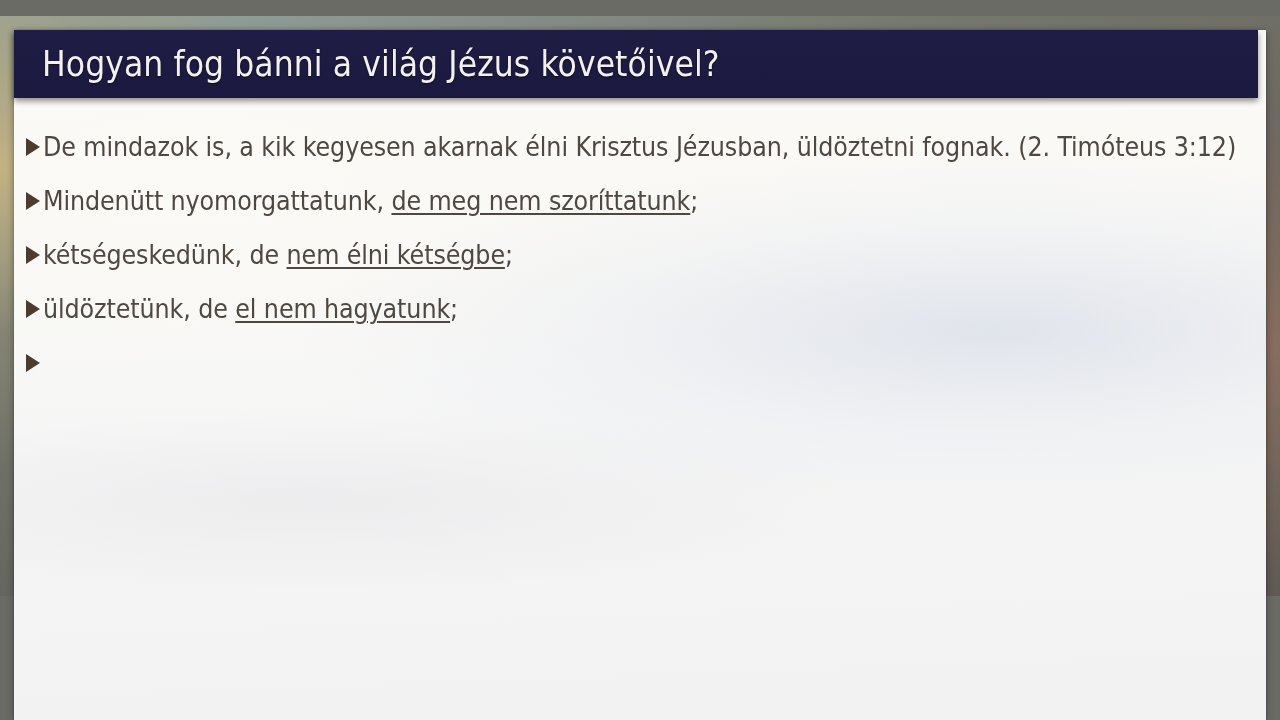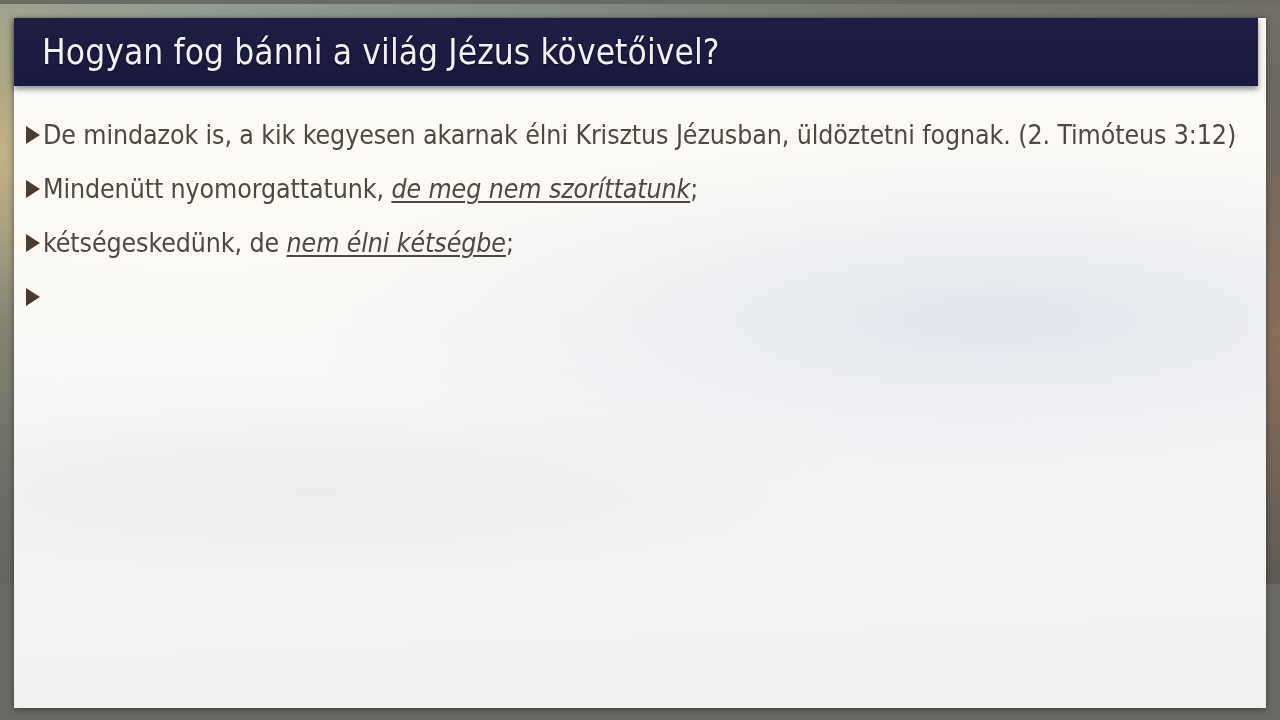--- a/index.html
+++ b/index.html
@@ -10,21 +10,21 @@
     overflow: hidden;
   }
   body {
     font-family: "DejaVu Sans", sans-serif;
     background: #6b6b66;
   }
 
   
   #slide-frame {
     position: absolute;
-    left: 0; top: 4px;
+    left: 0; top: 16px;
     width: 1280px;
     height: 580px;
     background:
       
       radial-gradient(ellipse 260px 300px at 2px 150px, rgba(196,180,130,0.95) 0%, rgba(160,150,120,0.35) 55%, rgba(120,120,115,0) 100%),
       
       radial-gradient(ellipse 200px 420px at 1278px 330px, rgba(150,116,96,0.75) 0%, rgba(125,112,102,0.30) 55%, rgba(110,110,108,0) 100%),
       
       linear-gradient(160deg, #9aa79c 0%, #8d9a93 10%, #76796f 32%, #63625d 60%, #54524e 100%);
   }
@@ -97,21 +97,20 @@
     font-family: "DejaVu Sans Condensed", "Liberation Sans Narrow", "Liberation Sans", sans-serif;
     font-size: 26.5px;
     font-weight: 400;
     color: #4f4841;
     letter-spacing: -0.1px;
   }
   .bullet-text .u {
     text-decoration: underline;
     text-underline-offset: 3px;
     text-decoration-thickness: 1.5px;
-    font-style: italic;
   }
 </style>
 </head>
 <body>
 
 <div id="slide-frame">
 
   <div id="content-sheet"></div>
 
   <div id="title-bar">
@@ -126,16 +125,20 @@
       <div class="bullet-row">
         <span class="bullet-marker"></span>
         <span class="bullet-text"><span>Mindenütt nyomorgattatunk, </span><span class="u">de meg nem szoríttatunk</span><span>;</span></span>
       </div>
       <div class="bullet-row">
         <span class="bullet-marker"></span>
         <span class="bullet-text"><span>kétségeskedünk, de </span><span class="u">nem élni kétségbe</span><span>;</span></span>
       </div>
       <div class="bullet-row">
         <span class="bullet-marker"></span>
+        <span class="bullet-text"><span>üldöztetünk, de </span><span class="u">el nem hagyatunk</span><span>;</span></span>
+      </div>
+      <div class="bullet-row">
+        <span class="bullet-marker"></span>
       </div>
     </div>
 
 </div>
 
 </body></html>

